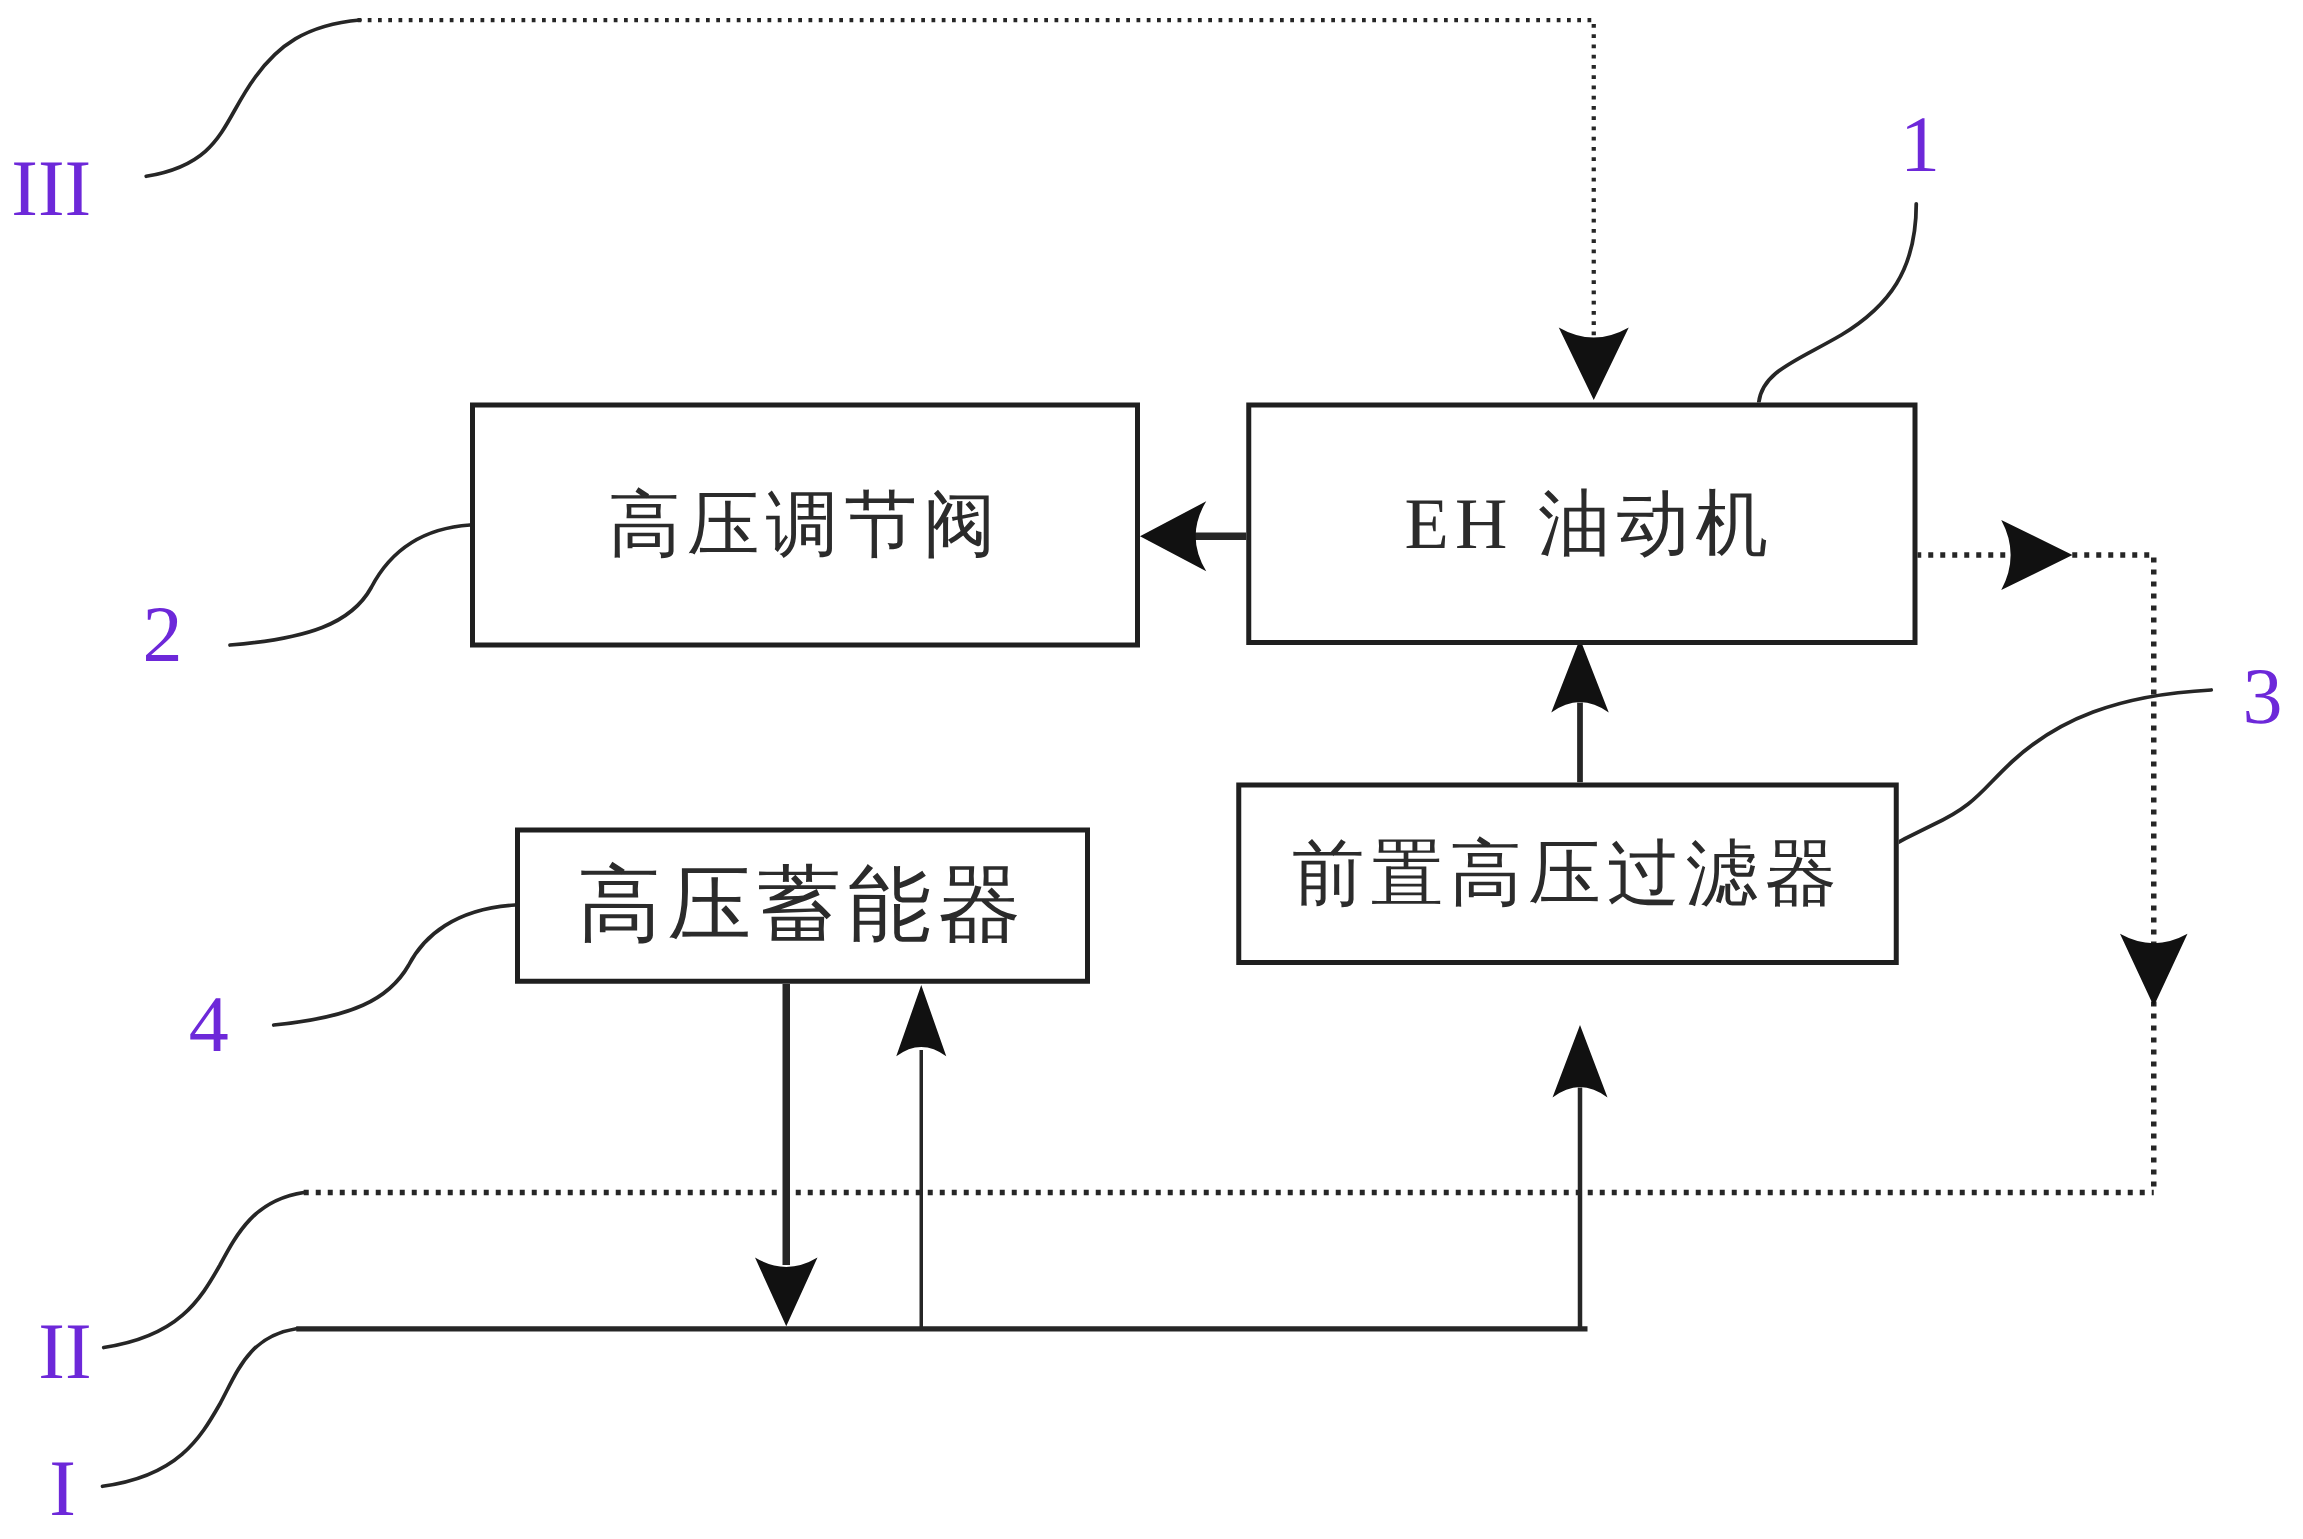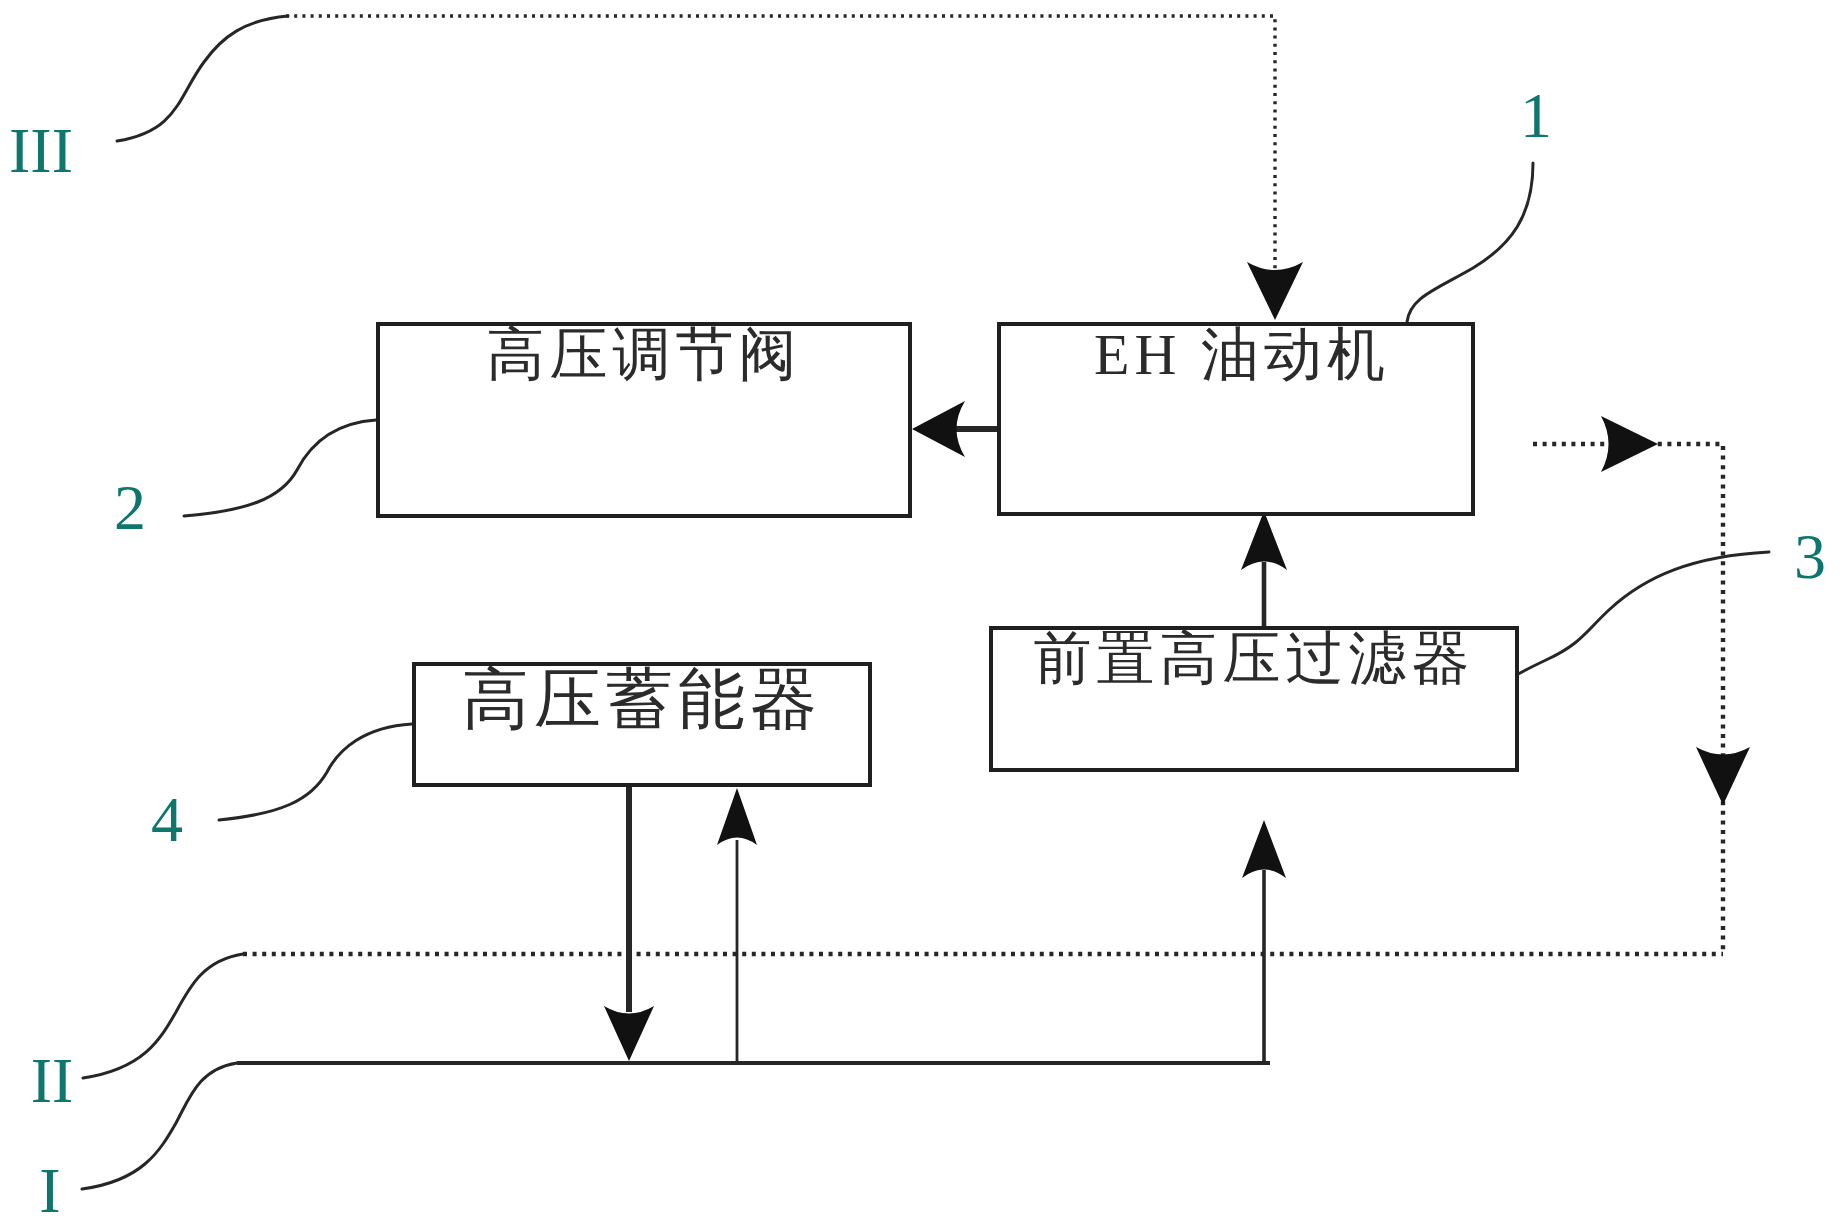--- a/index.html
+++ b/index.html
@@ -20,35 +20,36 @@
     left: 0;
     top: 0;
     width: 1842px;
     height: 1231px;
   }
   .node-box {
     position: absolute;
     border: 4px solid #1f1f1f;
     background: #ffffff;
     display: flex;
+    align-items: center;
     justify-content: center;
     box-sizing: border-box;
   }
   .node-label {
     font-size: 58px;
     color: #2b2b2b;
     letter-spacing: 5px;
     white-space: nowrap;
     line-height: 1;
   }
   .callout {
     position: absolute;
     transform: translate(-50%, -50%);
     font-size: 64px;
-    color: #0f766e;
+    color: #6d28d9;
     line-height: 1;
     white-space: nowrap;
   }
   .stroke-line   { stroke: #262626; fill: none; }
   .stroke-squig  { stroke: #262626; fill: none; stroke-width: 3;   stroke-linecap: round; }
   .arrowhead     { fill: #111111; stroke: none; }
 </style>
 </head>
 <body>
 
@@ -87,21 +88,21 @@
     <path d="M 1533 163 C 1533 216 1511 245 1473 268 C 1437 289 1410 297 1407 322" class="stroke-squig"></path>
     <path d="M 184 516 C 246 511 281 499 297 470 C 309 447 331 423 376 420" class="stroke-squig"></path>
     <path d="M 1769 552 C 1693 556 1646 576 1610 609 C 1586 631 1581 644 1546 660 C 1512 676 1490 690 1468 704" class="stroke-squig"></path>
     <path d="M 219 820 C 281 814 311 800 327 772 C 339 749 364 727 412 724" class="stroke-squig"></path>
   </svg>
 
   <div class="node-box" style="left:376px; top:322px; width:536px; height:196px;">
     <span class="node-label">高压调节阀</span>
   </div>
 
-  <div class="node-box" style="left:997px; top:322px; width:478px; height:194px;padding-left:12px;">
+  <div class="node-box" style="left:997px; top:322px; width:537px; height:194px;padding-left:12px;">
     <span class="node-label">EH 油动机</span>
   </div>
 
   <div class="node-box" style="left:989px; top:626px; width:530px; height:146px;">
     <span class="node-label">前置高压过滤器</span>
   </div>
 
   <div class="node-box" style="left:412px; top:662px; width:460px; height:125px;">
     <span class="node-label" style="font-size:67px;">高压蓄能器</span>
   </div>

